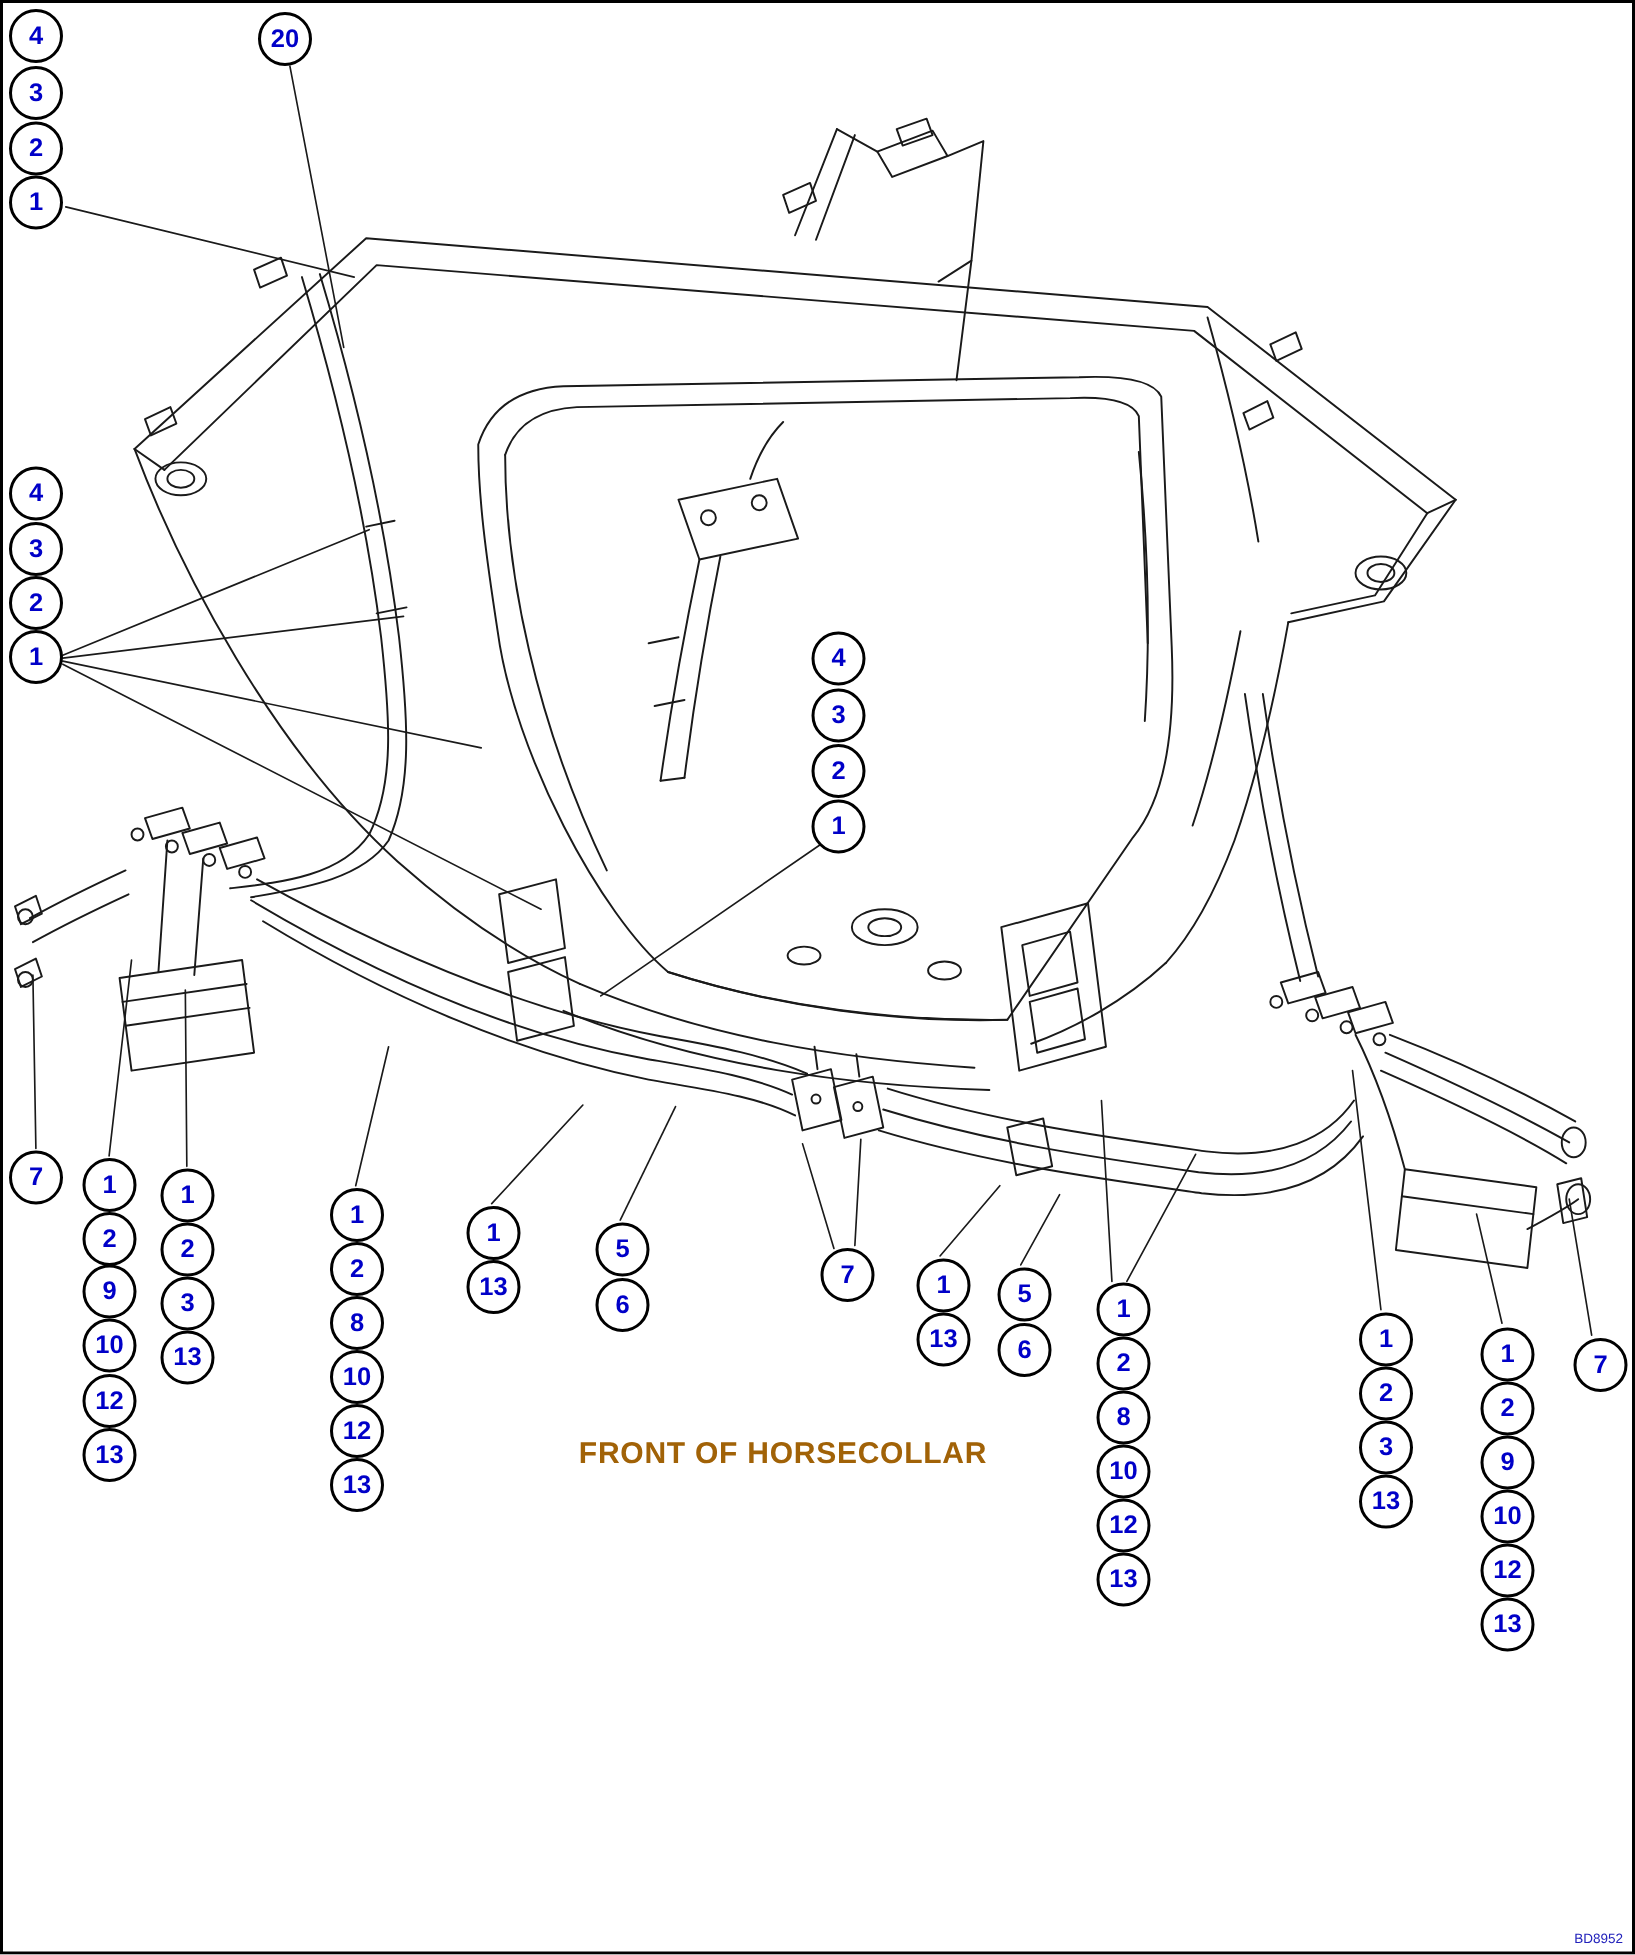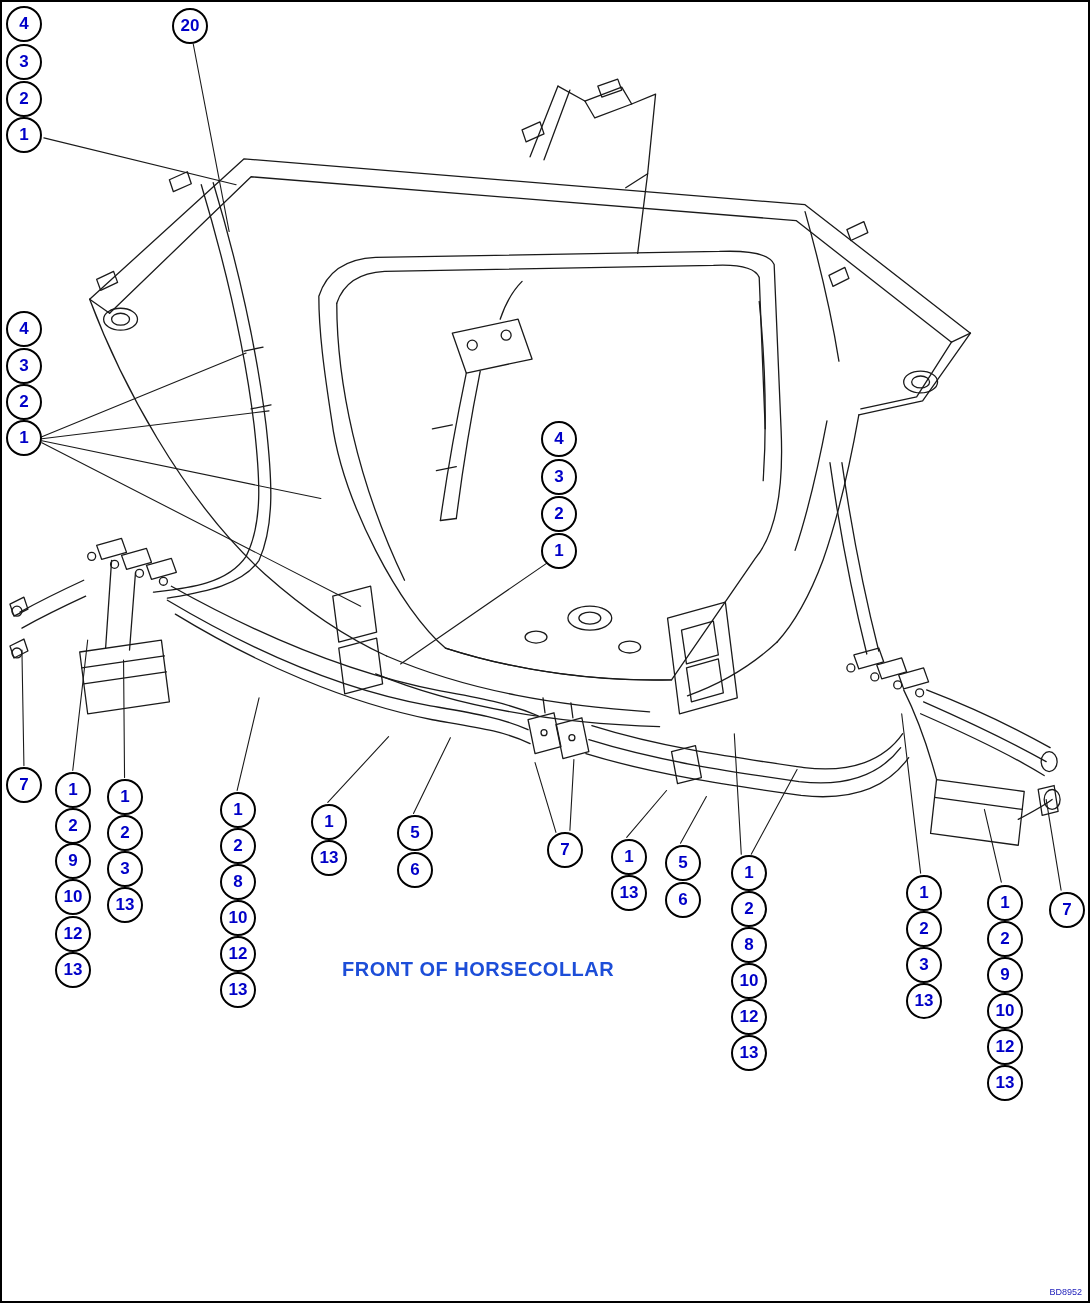--- a/index.html
+++ b/index.html
@@ -10,22 +10,22 @@
   .art{position:absolute;left:0;top:0;width:100%;height:100%;}
   .art path,.art ellipse,.art circle,.art line{fill:none;stroke:#1a1a1a;stroke-width:1.3;stroke-linecap:round;stroke-linejoin:round;}
   .art .leader{stroke-width:1.1;}
   .balloon{
     position:absolute;width:36px;height:36px;box-sizing:border-box;
     border:2px solid #000;border-radius:50%;background:#fff;
     color:#0000c8;font-weight:bold;font-size:17px;
     display:flex;align-items:center;justify-content:center;z-index:5;
   }
   .caption{
-    position:absolute;left:340px;top:956px;width:360px;
-    font-weight:bold;font-size:20px;letter-spacing:0.5px;color:#1d4ed8;z-index:4;
+    position:absolute;left:340px;top:956px;width:360px;text-align:center;
+    font-weight:bold;font-size:20px;letter-spacing:0.5px;color:#a16207;z-index:4;
   }
   .drawing-code{
     position:absolute;right:6px;bottom:4px;font-size:9px;color:#2222bb;z-index:4;
   }
 </style>
 </head>
 <body>
 
 <div class="page">
 

